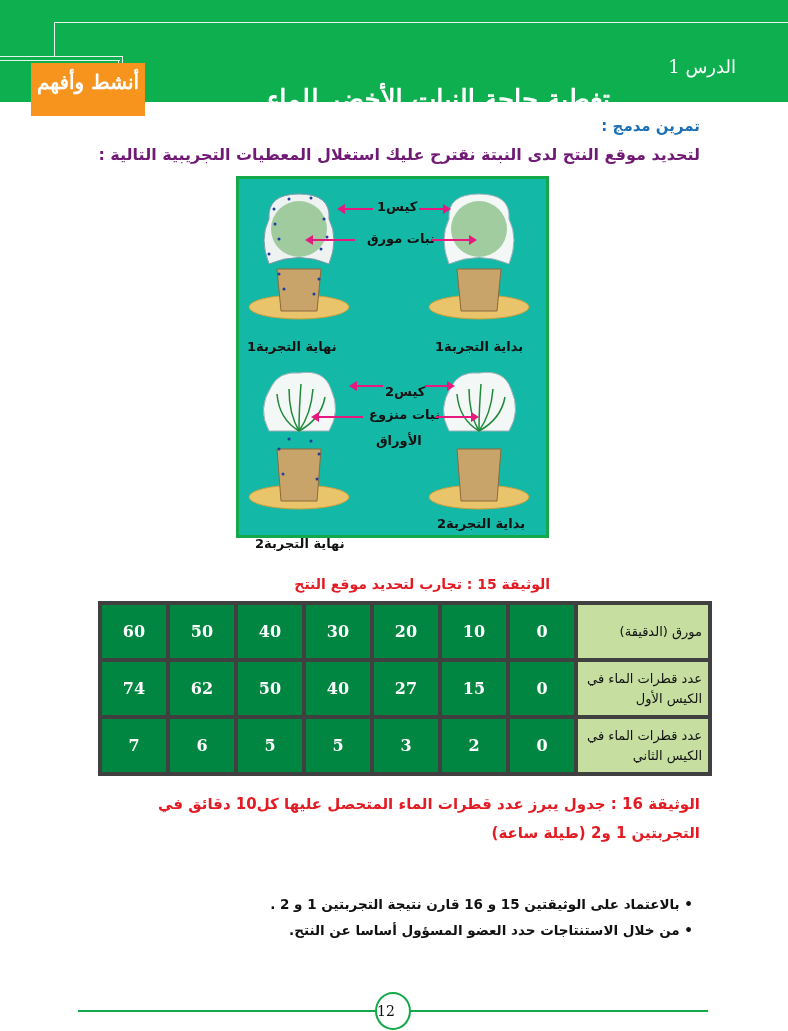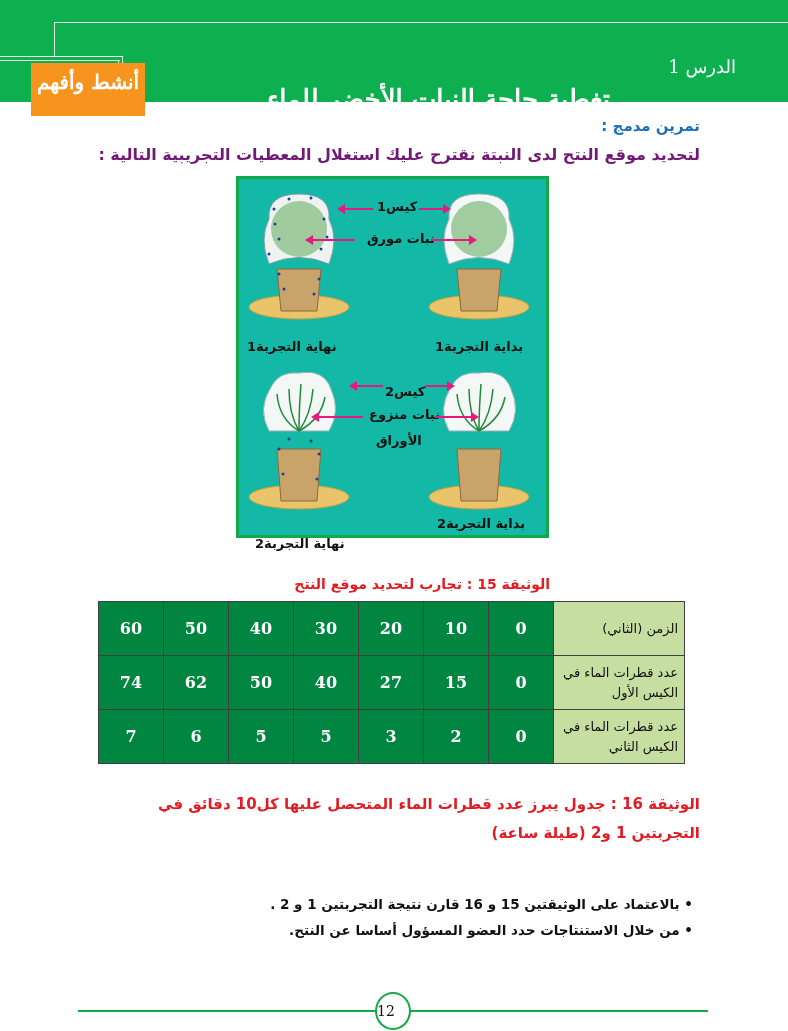--- a/index.html
+++ b/index.html
@@ -16,21 +16,21 @@
   .lesson-num{position:absolute;right:52px;top:56px;color:#fff;font-family:"DejaVu Serif",serif;font-size:18px;direction:rtl;white-space:nowrap;}
   .exercise-title{position:absolute;right:88px;top:117px;color:#1a6fb5;font-size:15px;font-weight:bold;direction:rtl;}
   .intro{position:absolute;right:88px;top:145px;color:#701a75;font-size:16px;font-weight:bold;direction:rtl;white-space:nowrap;}
   .figure{position:absolute;left:236px;top:176px;width:313px;height:362px;border:3px solid #13a94a;background:#14b8a6;box-sizing:border-box;}
   .fig-label{position:absolute;font-size:13px;font-weight:bold;color:#111;direction:rtl;white-space:nowrap;}
   .arrow{position:absolute;height:2px;background:#e5197e;}
   .arrow.l::before{content:"";position:absolute;left:-2px;top:-4px;border-right:8px solid #e5197e;border-top:5px solid transparent;border-bottom:5px solid transparent;}
   .arrow.r::after{content:"";position:absolute;right:-2px;top:-4px;border-left:8px solid #e5197e;border-top:5px solid transparent;border-bottom:5px solid transparent;}
   .doc15{position:absolute;left:250px;top:576px;width:300px;color:#e31b23;font-size:14px;font-weight:bold;direction:rtl;}
   table.data{position:absolute;left:98px;top:601px;border-collapse:collapse;}
-  table.data td{border:1px solid #404040;height:51px;}
+  table.data td{border:4px solid #404040;height:51px;}
   table.data td.num{width:62px;background:#008641;color:#fff;font-family:"DejaVu Serif",serif;font-weight:bold;font-size:16px;text-align:center;}
   table.data td.hd{width:118px;background:#c6dfa0;color:#111;font-size:13px;direction:rtl;text-align:right;padding:0 6px;line-height:20px;}
   .doc16{position:absolute;right:88px;top:790px;width:615px;color:#e31b23;font-size:15px;font-weight:bold;direction:rtl;line-height:29px;text-align:right;}
   .q{position:absolute;right:95px;color:#111;font-size:13.5px;font-weight:bold;direction:rtl;white-space:nowrap;}
   .footer-line{position:absolute;top:1010px;height:2px;background:#13a94a;}
   .page-num{position:absolute;left:375px;top:992px;width:36px;height:38px;border:2px solid #13a94a;border-radius:50%;box-sizing:border-box;line-height:34px;font-family:"DejaVu Serif",serif;font-size:14px;color:#111;background:#fff;}
 </style>
 </head>
 <body>
 
@@ -145,21 +145,21 @@
 <table class="data">
   <tbody>
       <tr>
     <td class="num">60</td>
     <td class="num">50</td>
     <td class="num">40</td>
     <td class="num">30</td>
     <td class="num">20</td>
     <td class="num">10</td>
     <td class="num">0</td>
-    <td class="hd">الزمن (الثاني)</td>
+    <td class="hd">مورق (الدقيقة)</td>
   </tr>
   <tr>
     <td class="num">74</td>
     <td class="num">62</td>
     <td class="num">50</td>
     <td class="num">40</td>
     <td class="num">27</td>
     <td class="num">15</td>
     <td class="num">0</td>
     <td class="hd">عدد قطرات الماء في الكيس الأول</td>

